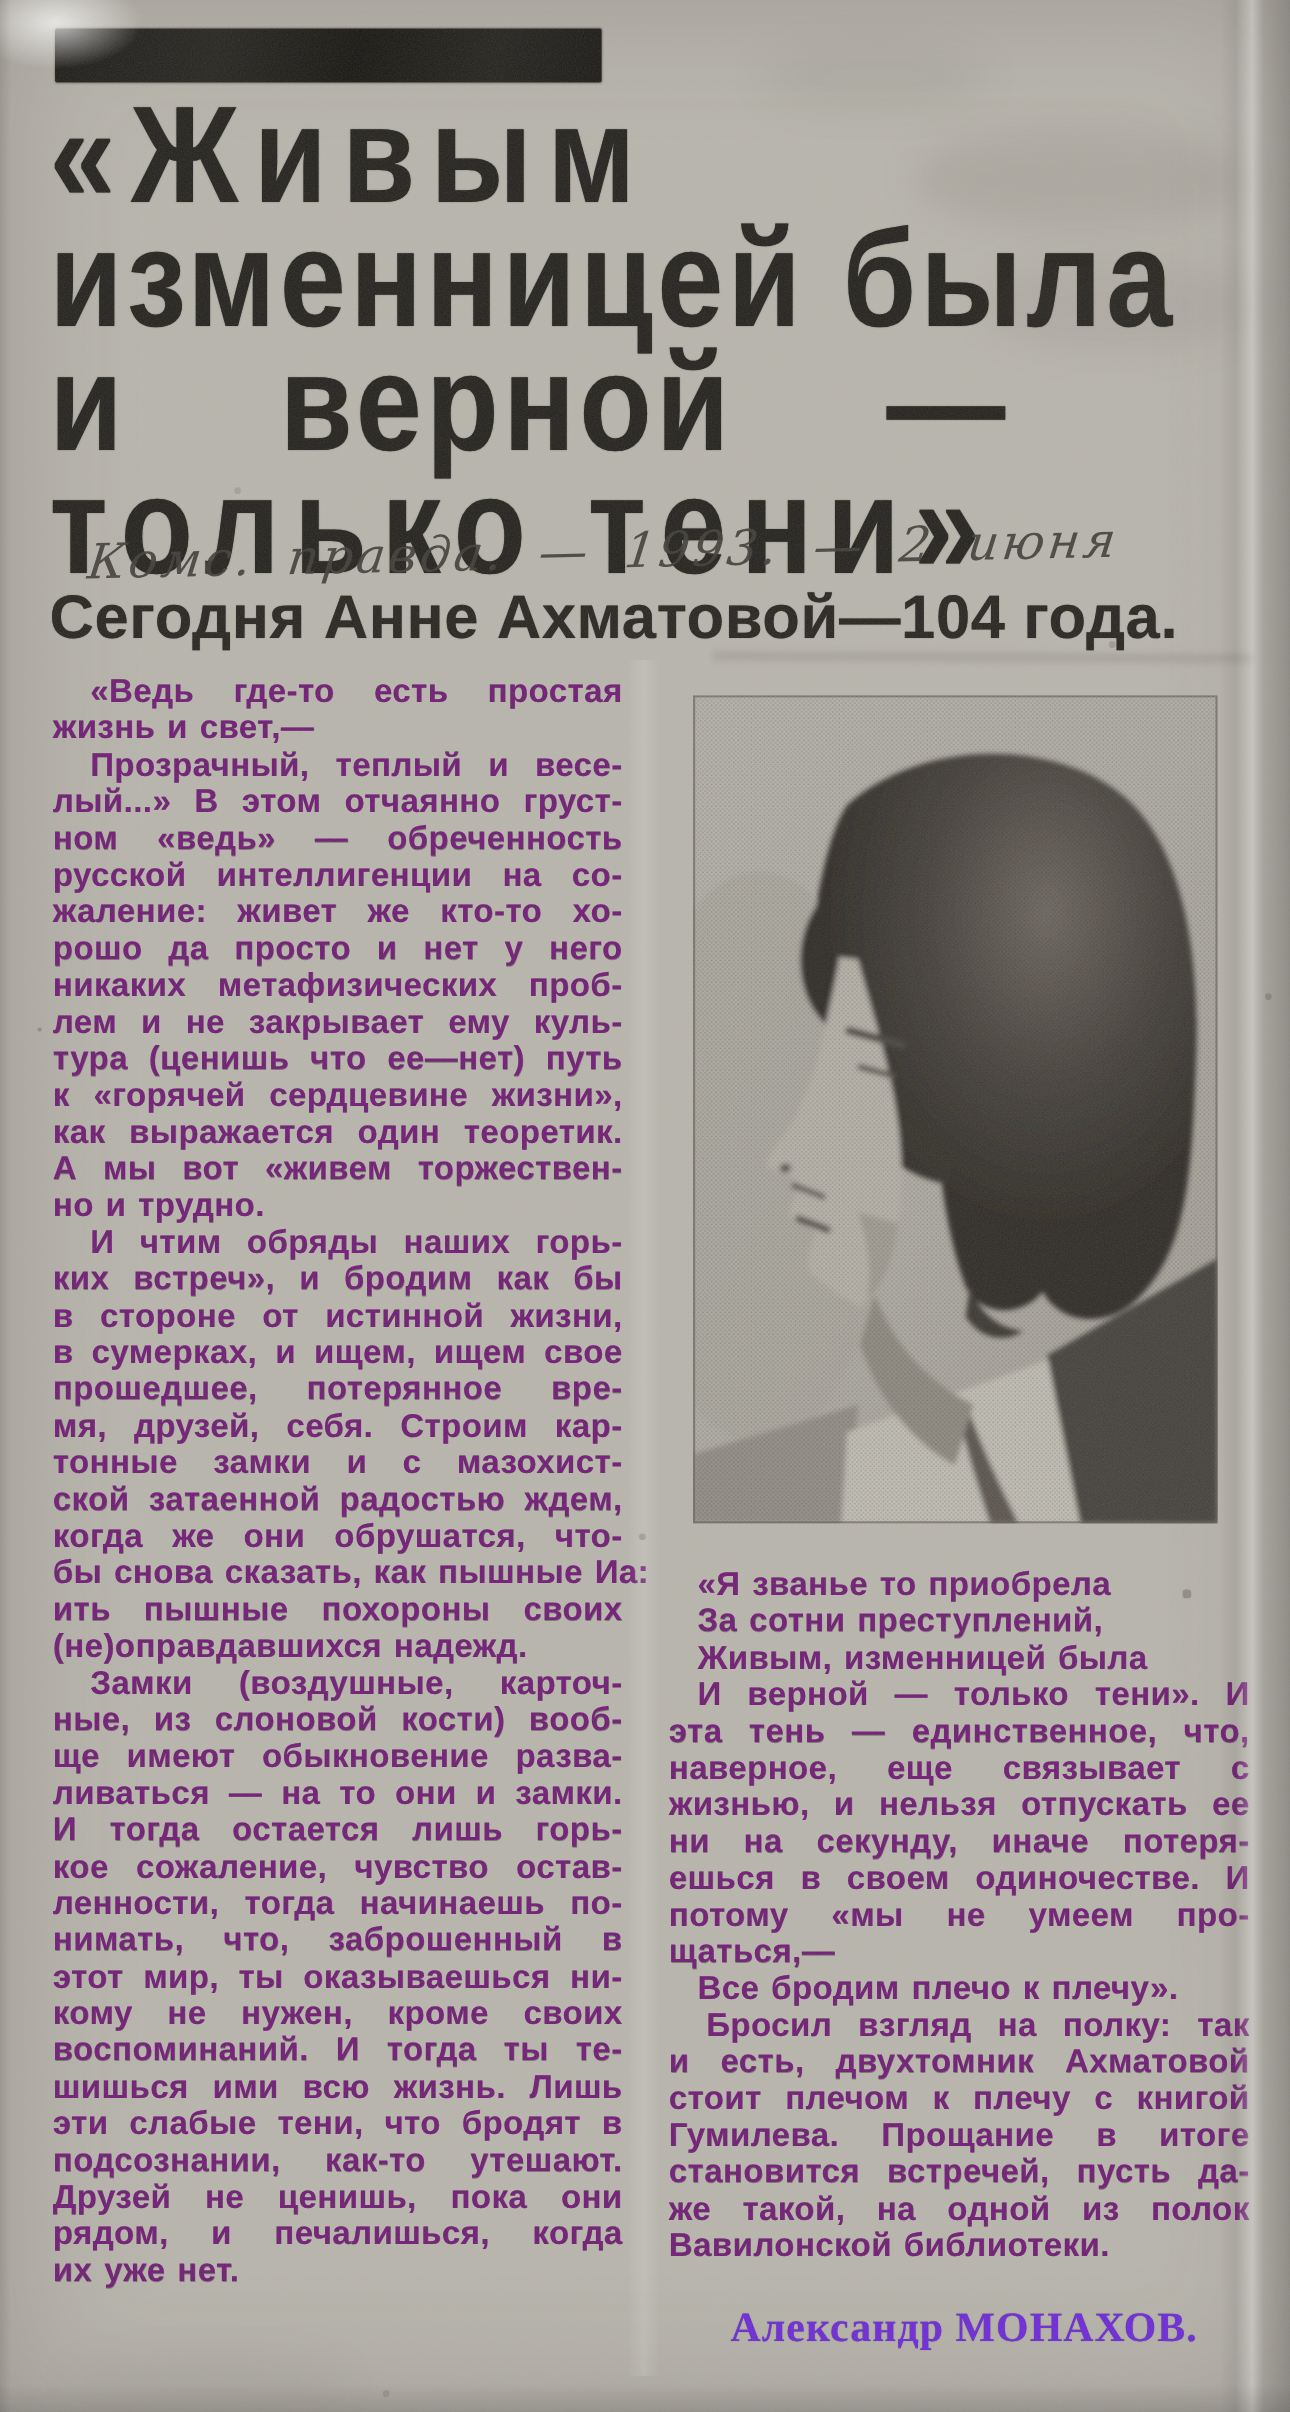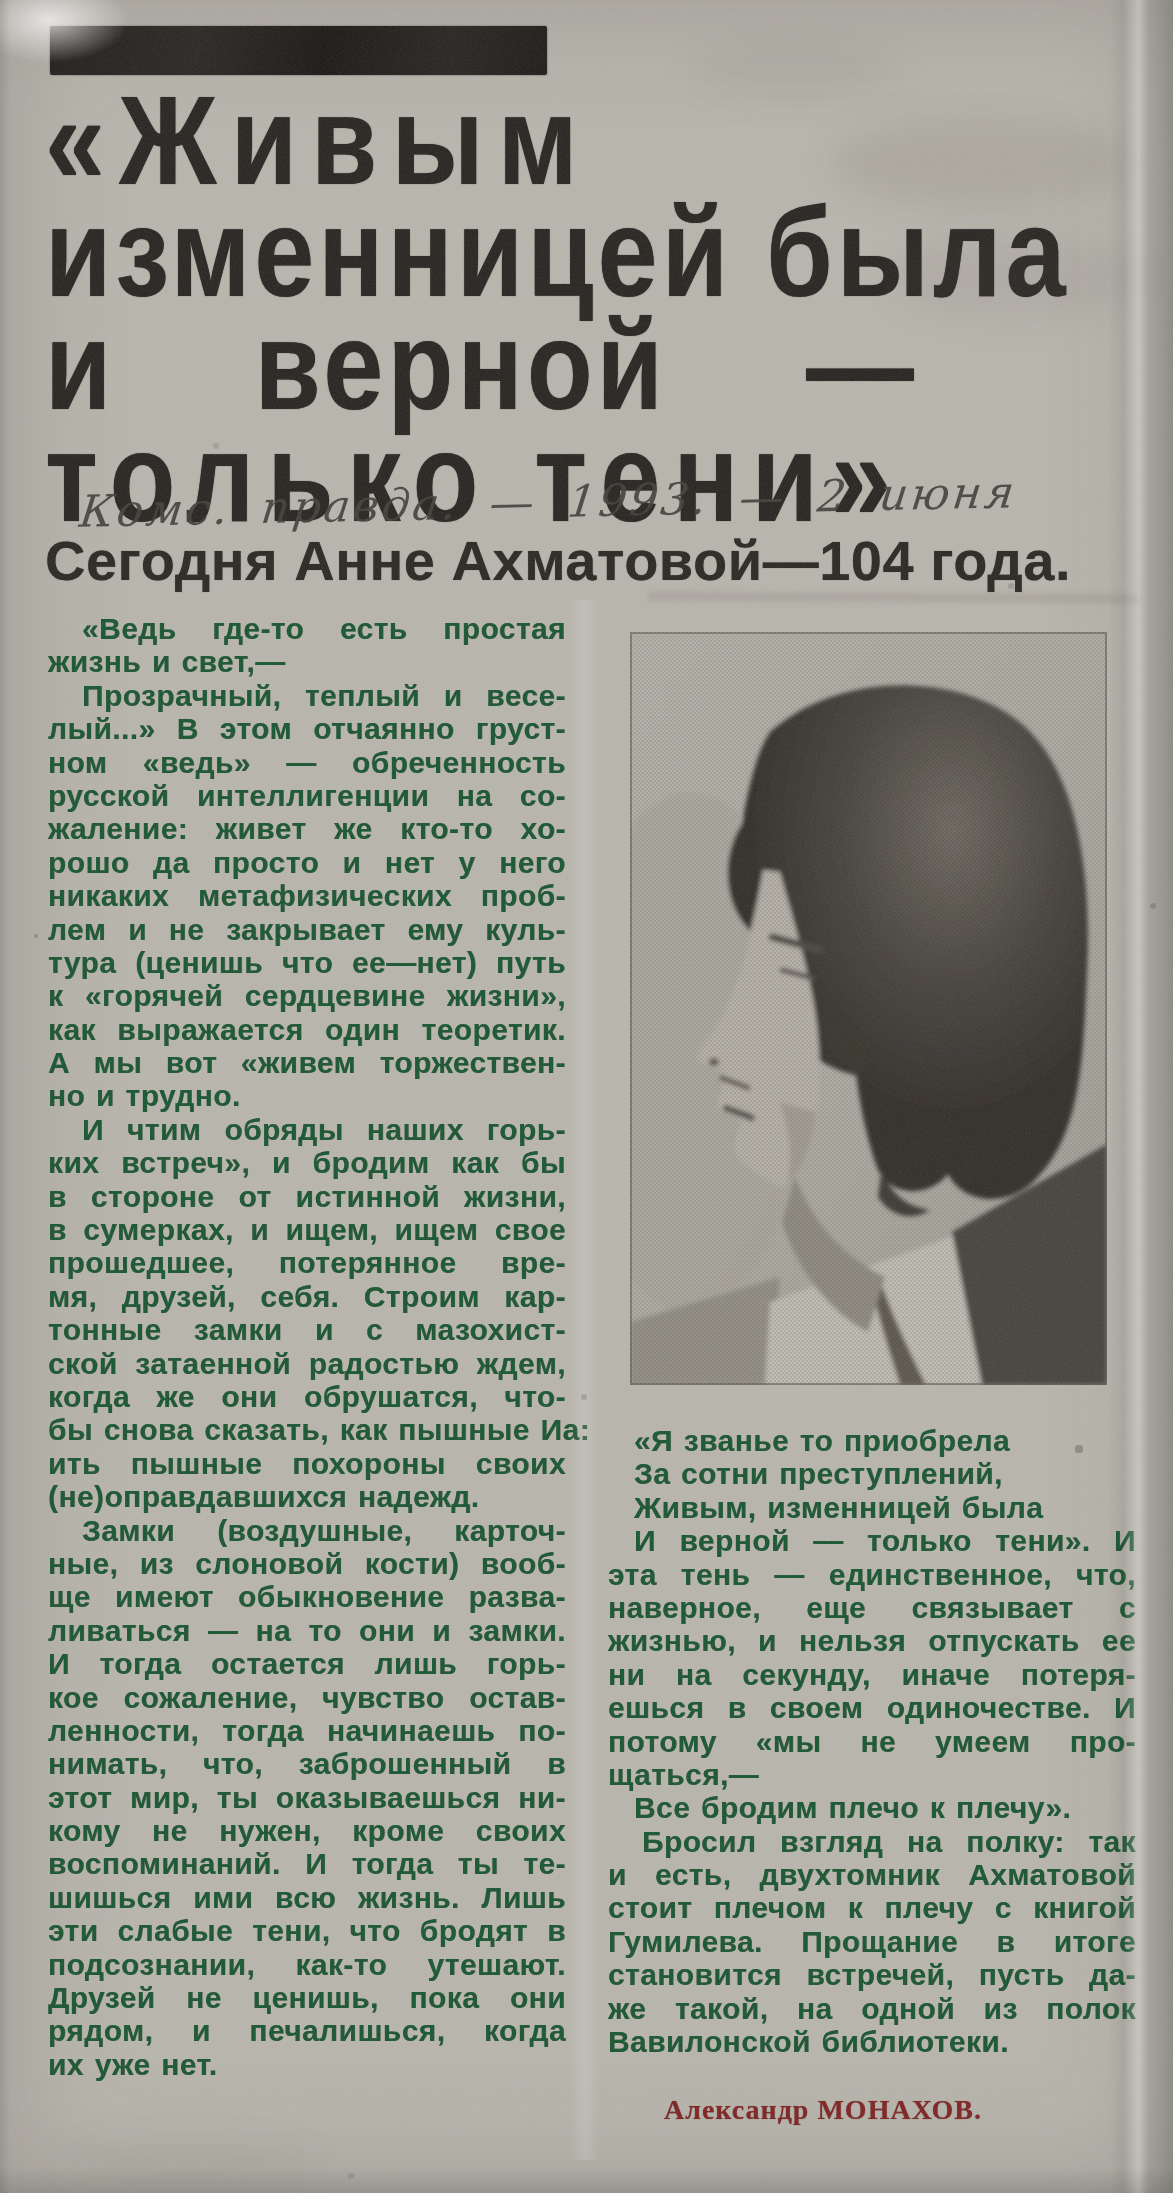--- a/index.html
+++ b/index.html
@@ -51,31 +51,31 @@
     text-shadow:0 0 1px rgba(30,28,24,.7);}
   .hl-0{letter-spacing:14px;}
   .hl-2{word-spacing:105px;}
   .hl-3{letter-spacing:13px;}
   .handwriting{position:absolute;left:80px;top:476px;font-family:"DejaVu Serif",serif;
     font-style:italic;font-size:44px;color:#403d38;letter-spacing:3px;word-spacing:14px;
     transform:rotate(-1.2deg) skewX(-8deg);white-space:nowrap;opacity:.93;}
   .subheadline{position:absolute;left:45px;top:528px;font-size:56px;font-weight:bold;
     color:#26241f;letter-spacing:.5px;white-space:nowrap;text-shadow:0 0 1px rgba(35,32,28,.6);}
   
-  .col{position:absolute;color:#14532d;font-weight:bold;font-size:30px;
+  .col{position:absolute;color:#701a75;font-weight:bold;font-size:30px;
     text-shadow:.3px .3px .6px rgba(45,42,38,.45);letter-spacing:.4px;word-spacing:2px;}
   .col1{left:48px;top:612px;width:518px;}
   .col2{left:608px;top:1424px;width:528px;}
   .line{height:33.4px;line-height:33.4px;white-space:nowrap;
     text-align:justify;text-align-last:justify;}
   .line.left{text-align:left;text-align-last:left;}
   .line.ind-para{text-indent:34px;}
   .line.ind-poem{padding-left:26px;text-align:right;}
   .byline{position:absolute;left:664px;top:2094px;width:420px;
-    font-family:"Liberation Serif",serif;font-weight:bold;font-size:28px;color:#7f1d1d;
+    font-family:"Liberation Serif",serif;font-weight:bold;font-size:38px;color:#6d28d9;
     letter-spacing:1px;white-space:nowrap;text-shadow:0 0 1px rgba(40,38,34,.5);}
   
   .photo{position:absolute;left:630px;top:632px;width:477px;height:753px;}
 </style>
 </head>
 <body>
 
 <div class="page">
 
   <div class="top-bar"></div>

